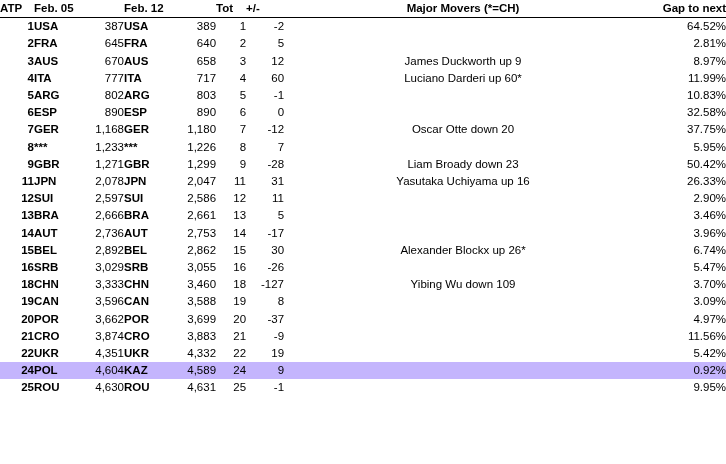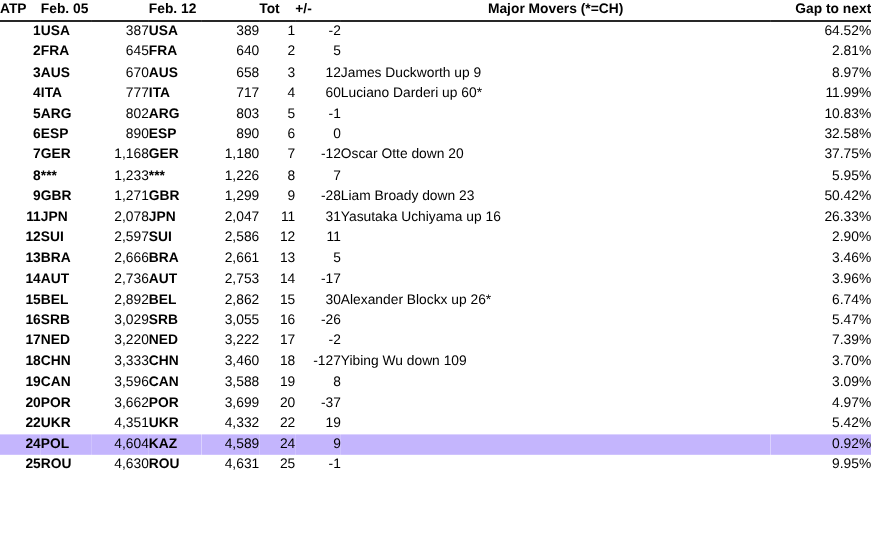--- a/index.html
+++ b/index.html
@@ -44,21 +44,21 @@
   col.c-tot    { width: 30px; }
   col.c-pm     { width: 38px; }
   col.c-mov    { width: 358px; }
   col.c-gap    { width: 84px; }
 
   td.rank   { text-align: right; padding-right: 7px; font-weight: bold; }
   td.cc     { text-align: left;  padding-left: 6px; font-weight: bold; }
   td.pts    { text-align: right; padding-right: 10px; }
   td.tot    { text-align: right; padding-right: 9px; }
   td.pm     { text-align: right; padding-right: 12px; }
-  td.mov    { text-align: left;  padding-left: 6px; }
+  td.mov    { text-align: center;  padding-left: 6px; }
   td.gap    { text-align: right; padding-right: 8px; }
 
   th.h-atp  { text-align: left; padding-left: 4px; }
   th.h-feb1 { text-align: left; padding-left: 6px; }
   th.h-feb2 { text-align: left; padding-left: 4px; }
   th.h-tot  { text-align: left; padding-left: 2px; }
   th.h-mov  { text-align: center; }
   th.h-gap  { text-align: right; padding-right: 8px; }
 
   tr.hl-yellow td { background: #ffff00; }
@@ -250,31 +250,20 @@
         <td class="cc">SRB</td>
         <td class="pts">3,029</td>
         <td class="cc">SRB</td>
         <td class="pts">3,055</td>
         <td class="tot">16</td>
         <td class="pm">-26</td>
         <td class="mov"></td>
         <td class="gap">5.47%</td>
       </tr>
       <tr>
-        <td class="rank">17</td>
-        <td class="cc">NED</td>
-        <td class="pts">3,220</td>
-        <td class="cc">NED</td>
-        <td class="pts">3,222</td>
-        <td class="tot">17</td>
-        <td class="pm">-2</td>
-        <td class="mov"></td>
-        <td class="gap">7.39%</td>
-      </tr>
-      <tr>
         <td class="rank">18</td>
         <td class="cc">CHN</td>
         <td class="pts">3,333</td>
         <td class="cc">CHN</td>
         <td class="pts">3,460</td>
         <td class="tot">18</td>
         <td class="pm">-127</td>
         <td class="mov">Yibing Wu down 109</td>
         <td class="gap">3.70%</td>
       </tr>
@@ -294,20 +283,31 @@
         <td class="cc">POR</td>
         <td class="pts">3,662</td>
         <td class="cc">POR</td>
         <td class="pts">3,699</td>
         <td class="tot">20</td>
         <td class="pm">-37</td>
         <td class="mov"></td>
         <td class="gap">4.97%</td>
       </tr>
       <tr>
+        <td class="rank">21</td>
+        <td class="cc">CRO</td>
+        <td class="pts">3,874</td>
+        <td class="cc">CRO</td>
+        <td class="pts">3,883</td>
+        <td class="tot">21</td>
+        <td class="pm">-9</td>
+        <td class="mov"></td>
+        <td class="gap">11.56%</td>
+      </tr>
+      <tr>
         <td class="rank">22</td>
         <td class="cc">UKR</td>
         <td class="pts">4,351</td>
         <td class="cc">UKR</td>
         <td class="pts">4,332</td>
         <td class="tot">22</td>
         <td class="pm">19</td>
         <td class="mov"></td>
         <td class="gap">5.42%</td>
       </tr>

